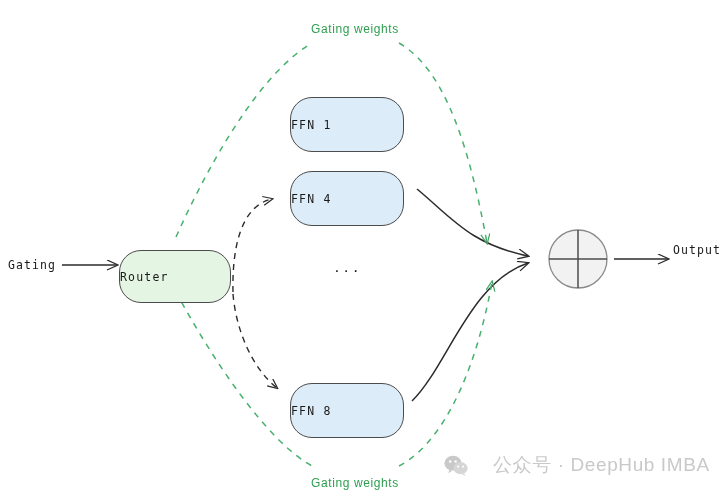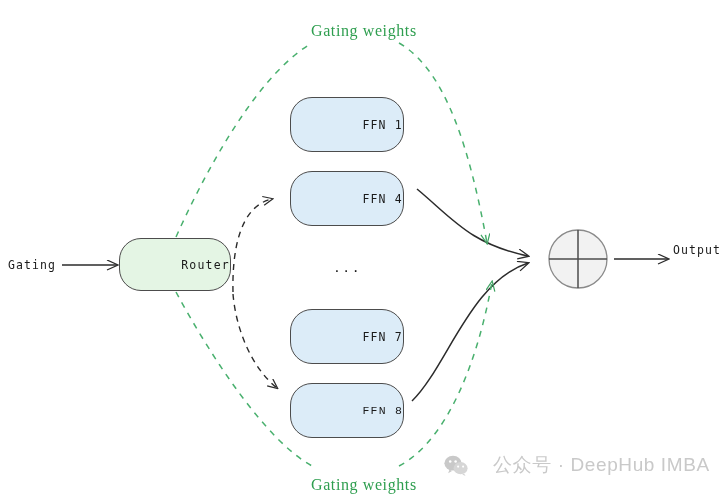--- a/index.html
+++ b/index.html
@@ -22,21 +22,21 @@
     width: 720px;
     height: 497px;
   }
   .node-box {
     position: absolute;
     box-sizing: border-box;
     border: 1.4px solid #4c4c4c;
     border-radius: 22px;
     display: flex;
     align-items: center;
-    justify-content: flex-end;
+    justify-content: flex-start;
     font-family: "DejaVu Sans Mono", monospace;
     font-size: 11.5px;
     letter-spacing: 1.2px;
     color: #1a1a1a;
   }
   .ffn-box {
     background: #dcecf8;
     width: 114px;
     height: 55px;
   }
@@ -48,22 +48,22 @@
   .plain-label {
     position: absolute;
     font-family: "DejaVu Sans Mono", monospace;
     font-size: 11.5px;
     letter-spacing: 1.1px;
     color: #1a1a1a;
     white-space: nowrap;
   }
   .gate-label {
     position: absolute;
-    font-family: Liberation Serif, serif;
-    font-size: 16px;
+    font-family: Liberation Sans, sans-serif;
+    font-size: 12px;
     letter-spacing: 0.6px;
     color: #2e9e4f;
     white-space: nowrap;
   }
   .ellipsis-label {
     position: absolute;
     font-family: "DejaVu Sans Mono", monospace;
     font-size: 13px;
     letter-spacing: 1.5px;
     color: #1a1a1a;
@@ -122,37 +122,34 @@
 
     <line x1="614" y1="259" x2="668" y2="259" stroke="#2b2b2b" stroke-width="1.5" marker-end="url(#arrowBlack)"></line>
 
     <g>
       <circle cx="578" cy="259" r="29" fill="#f2f2f2" stroke="#8a8a8a" stroke-width="1.3"></circle>
       <line x1="549" y1="259" x2="607" y2="259" stroke="#4c4c4c" stroke-width="1.5"></line>
       <line x1="578" y1="230" x2="578" y2="288" stroke="#4c4c4c" stroke-width="1.5"></line>
     </g>
   </svg>
 
-  <div class="node-box router-box" style="left:119px; top:238px;padding-left:20px;">
+  <div class="node-box router-box" style="left:119px; top:250px;">
     <span>Router</span>
   </div>
 
   <div class="node-box ffn-box" style="left:290px; top:97px;">
     <span>FFN 1</span>
   </div>
 
   <div class="node-box ffn-box" style="left:290px; top:171px;">
     <span>FFN 4</span>
   </div>
 
-  <div class="node-box ffn-box" style="left:290px; top:309px;">
-    <span>FFN 7</span>
-  </div>
 
-  <div class="node-box ffn-box" style="left:290px; top:383px;font-family:Liberation Mono, monospace;">
+  <div class="node-box ffn-box" style="left:290px; top:383px;">
     <span>FFN 8</span>
   </div>
 
   <div class="plain-label" style="left:8px; top:258px;">Gating</div>
 
   <div class="plain-label" style="left:673px; top:243px;">Output</div>
 
   <div class="ellipsis-label" style="left:333px; top:260px;">...</div>
 
   <div class="gate-label" style="left:311px; top:22px;">Gating weights</div>

